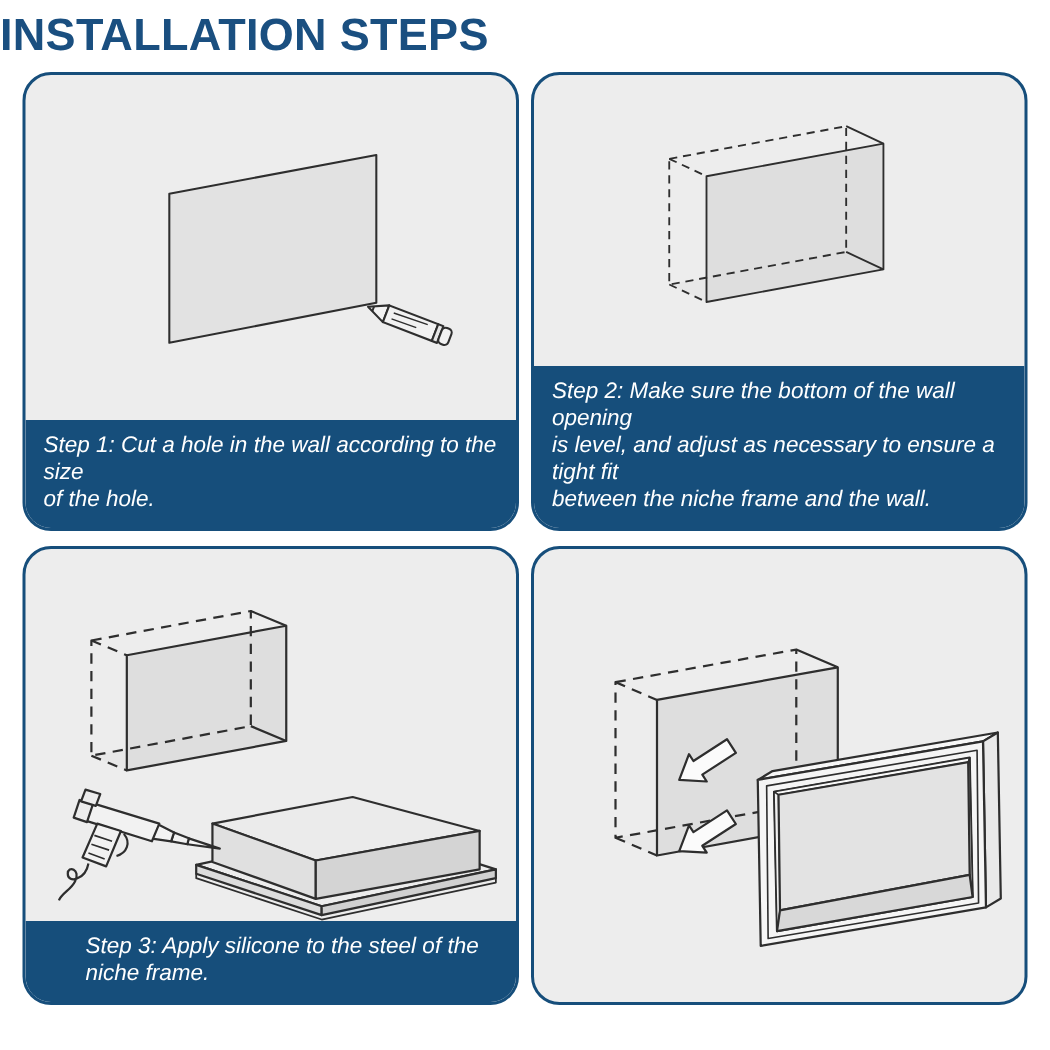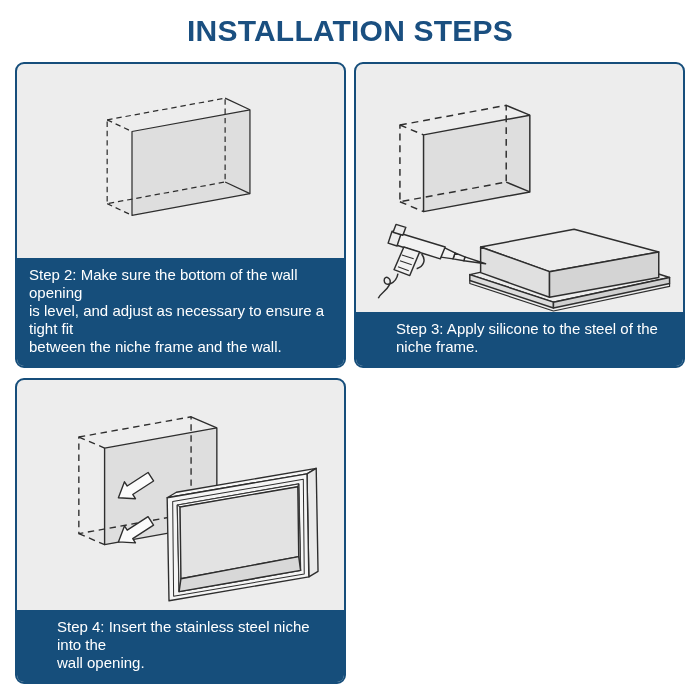--- a/index.html
+++ b/index.html
@@ -5,42 +5,43 @@
   :root{
     --blue:#164e7b;
     --title-blue:#1a4f80;
     --panel-bg:#ededed;
     --caption-text:#ffffff;
   }
   *{box-sizing:border-box;margin:0;padding:0;}
   html,body{background:#fff;}
   body{font-family:"Liberation Sans", sans-serif;}
   .page{width:700px;height:700px;background:#fff;overflow:hidden;}
-  .title-bar{height:62px;display:flex;align-items:center;justify-content:center;}
+  .title-bar{height:48px;display:flex;align-items:center;}
   .page-title{
     color:var(--title-blue);
     font-size:30px;
     font-weight:700;
     letter-spacing:.2px;
   }
   .grid{
     display:grid;
     grid-template-columns:1fr 1fr;
     grid-template-rows:306px 306px;
     column-gap:8px;
     row-gap:10px;
     padding:0 15px;
   }
   .panel{
     border:2px solid var(--blue);
-    border-radius:9px;
+    border-radius:19px;
     background:var(--panel-bg);
     overflow:hidden;
     display:flex;
     flex-direction:column;
+    font-style:italic;
   }
   .canvas{flex:1;position:relative;}
   .canvas svg{position:absolute;inset:0;width:100%;height:100%;}
   .caption{
     background:var(--blue);
     color:var(--caption-text);
     font-size:15px;
     line-height:18px;
     padding:8px 10px 10px 12px;
     white-space:pre-line;
@@ -51,20 +52,39 @@
 <body>
 
 <div class="page">
 
   <div class="title-bar">
     <div class="page-title">INSTALLATION STEPS</div>
   </div>
 
   <div class="grid">
 
+    <div class="panel">
+      <div class="canvas">
+        <svg viewBox="0 0 331 250" preserveAspectRatio="xMidYMid meet" fill="none" stroke="#2e2e2e" stroke-width="1.5" stroke-linejoin="round">
+          <g>
+            <polygon points="92,86 242,58 242,165 92,194" fill="#e2e2e2"></polygon>
+          </g>
+          <g transform="translate(236,168) rotate(21)">
+            <path d="M0,0 L14,-6.5 L14,6.5 Z" fill="#f2f2f2"></path>
+            <path d="M4,-1.8 L4,1.8"></path>
+            <rect x="14" y="-6.5" width="38" height="13" fill="#f2f2f2"></rect>
+            <path d="M19,-2.5 L45,-3.5 M19,2 L38,1.5" stroke-width="1"></path>
+            <rect x="52" y="-6.5" width="4" height="13" fill="#e6e6e6"></rect>
+            <rect x="56" y="-6.2" width="7.5" height="12.4" rx="3" fill="#f2f2f2"></rect>
+          </g>
+        </svg>
+      </div>
+      <div class="caption">Step 1: Cut a hole in the wall according to the size
+of the hole.</div>
+    </div>
 
     <div class="panel">
       <div class="canvas">
         <svg viewBox="0 0 331 250" preserveAspectRatio="xMidYMid meet" fill="none" stroke="#2e2e2e" stroke-width="1.6" stroke-linejoin="round">
           <g>
             <polygon points="71,180 223,152 255,167 103,195" fill="#e8e8e8" stroke="none"></polygon>
             <polygon points="103,87 255,59 255,167 103,195" fill="#dedede"></polygon>
             <path d="M223,44 L255,59 M223,152 L255,167"></path>
             <path d="M71,72 L223,44 L223,152 L71,180 Z" stroke-dasharray="7 5"></path>
             <path d="M71,72 L103,87 M71,180 L103,195" stroke-dasharray="7 5"></path>
@@ -135,18 +155,16 @@
             <path d="M151,128 L303,102 L305,214 L153,240 Z M162,136 L294,113 L296,207 L164,230 Z" fill="#f5f5f5" fill-rule="evenodd"></path>
             <path d="M157,132 L299,108 L300,211 L158,235 Z" stroke-width="1.1"></path>
             <polygon points="162,136 294,113 293,116 165,138" fill="#fafafa" stroke-width="1"></polygon>
             <polygon points="162,136 165,138 166,216 164,230" fill="#f2f2f2" stroke-width="1"></polygon>
             <polygon points="294,113 296,207 294,192 293,116" fill="#e0e0e0" stroke-width="1"></polygon>
             <polygon points="165,138 293,116 294,192 166,216" fill="#e3e3e3"></polygon>
             <polygon points="164,230 296,207 294,192 166,216" fill="#d8d8d8"></polygon>
           </g>
         </svg>
       </div>
-      <div class="caption indent">Step 4: Insert the stainless steel niche into the
-wall opening.</div>
     </div>
 
   </div>
 </div>
 
 </body></html>

